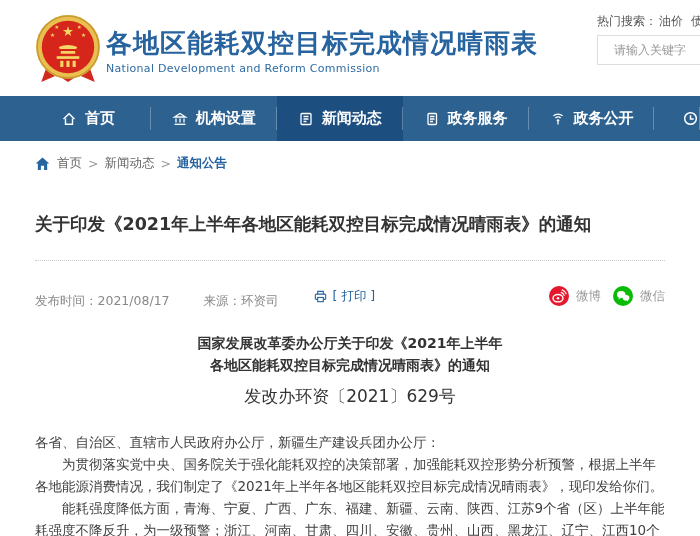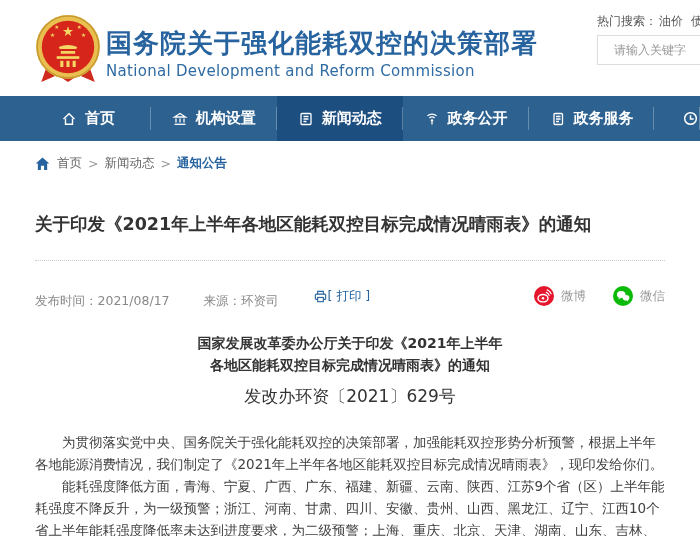--- a/index.html
+++ b/index.html
@@ -4,21 +4,21 @@
 <style>
   * { margin:0; padding:0; box-sizing:border-box; }
   html,body { width:700px; height:536px; overflow:hidden; background:#fff;
     font-family:"DejaVu Sans","Liberation Sans",sans-serif; }
 
   
   .header { position:relative; height:96px; background:#fff; }
   .emblem { position:absolute; left:34px; top:13px; width:68px; height:72px; }
   .site-titles { position:absolute; left:106px; top:26px; }
   .site-title-zh { font-size:26px; font-weight:bold; color:#27639e; letter-spacing:1px; white-space:nowrap; }
-  .site-title-en { font-size:15px; color:#2f6ba3; margin-top:1px; white-space:nowrap; letter-spacing:0.3px; }
+  .site-title-en { font-size:11px; color:#2f6ba3; margin-top:1px; white-space:nowrap; letter-spacing:0.3px; }
   .hot-search { position:absolute; left:597px; top:13px; font-size:12px; color:#555; white-space:nowrap; }
   .hot-search a { color:#555; text-decoration:none; margin-left:8px;font-family:Liberation Serif, serif; }
   .hot-search a:first-of-type { margin-left:2px; }
   .search-box { position:absolute; left:597px; top:35px; width:118px; height:30px;
     border:1px solid #ddd; background:#fff; }
   .search-box input { border:0; outline:none; width:100%; height:100%; padding-left:16px;
     font-size:12px; color:#333; font-family:inherit; }
   .search-box input::placeholder { color:#999; }
 
   
@@ -39,22 +39,22 @@
   .breadcrumb .sep { margin:0 6px; color:#999; }
   .breadcrumb .crumb { color:#666; text-decoration:none; }
   .breadcrumb .crumb.current { color:#27639e; font-weight:bold; }
 
   .article-title { margin-top:40px; font-size:17.5px; font-weight:bold; color:#333; }
 
   .dotted-divider { margin-top:24px; border-top:1px dotted #ccc; height:0; }
 
   .meta-row { margin-top:21px; display:flex; align-items:center; font-size:12.5px; color:#888; }
   .meta-item { margin-right:34px; white-space:nowrap;margin-top:11px; }
-  .print-btn { display:inline-flex; align-items:center; color:#27639e; cursor:pointer; margin-right:0; }
-  .share { margin-left:auto; display:flex; align-items:center; gap:27px; }
+  .print-btn { display:inline-flex; align-items:center; gap:5px; color:#27639e; cursor:pointer; margin-right:0; }
+  .share { margin-left:auto; display:flex; align-items:center; gap:12px; }
   .share-item { display:inline-flex; align-items:center; gap:7px; color:#999; cursor:pointer; }
 
   .doc-head { margin-top:22px; text-align:center; font-size:14px; font-weight:bold;
     color:#333; line-height:22px; }
   .doc-number { margin-top:9px; text-align:center; font-size:17px; color:#333; }
 
   .doc-body { margin-top:23px; font-size:13.5px; color:#404040; line-height:22px; }
   .doc-body p.indent { text-indent:2em; }
 </style>
 </head>
@@ -75,21 +75,21 @@
     <text x="48" y="23" font-size="5.5" fill="#f4d764" text-anchor="middle">★</text>
     <path d="M24 33 Q33 29 42 33 L41 35 L25 35 Z" fill="#f4d764"></path>
     <rect x="26" y="37" width="14" height="2.6" fill="#f4d764"></rect>
     <rect x="22" y="42" width="22" height="2.6" fill="#f4d764"></rect>
     <rect x="25.5" y="46.5" width="3" height="6" fill="#f4d764"></rect>
     <rect x="31.5" y="46.5" width="3" height="6" fill="#f4d764"></rect>
     <rect x="37.5" y="46.5" width="3" height="6" fill="#f4d764"></rect>
   </svg>
 
   <div class="site-titles">
-    <div class="site-title-zh">国务院关于强化能耗双控的决策部署</div>
+    <div class="site-title-zh">各地区能耗双控目标完成情况晴雨表</div>
     <div class="site-title-en">National Development and Reform Commission</div>
   </div>
 
   <div class="hot-search">
     <span>热门搜索：</span><a href="#">油价</a><a href="#">债券</a>
   </div>
 
   <div class="search-box">
     <input type="text" placeholder="请输入关键字" style="">
   </div>
@@ -110,36 +110,36 @@
         <path d="M2.5 13.3 H13.5"></path>
     </svg>
     <span class="nav-label">机构设置</span>
   </div>
   <div class="nav-item active">
     <svg width="16" height="16" viewBox="0 0 16 16" fill="none" stroke="#fff" stroke-width="1.3">
       <rect x="3" y="2.5" width="10" height="11" rx="1"></rect>
         <path d="M5.5 5.5 H10.5 M5.5 8 H10.5 M5.5 10.5 H8.5"></path>
     </svg>
     <span class="nav-label">新闻动态</span>
+  </div>
+  <div class="nav-item">
+    <svg width="16" height="16" viewBox="0 0 16 16" fill="none" stroke="#fff" stroke-width="1.3">
+      <rect x="4" y="2.5" width="8.5" height="11" rx="1"></rect>
+        <path d="M6 5.5 H10.5 M6 8 H10.5 M6 10.5 H9"></path>
+    </svg>
+    <span class="nav-label">政务服务</span>
   </div>
   <div class="nav-item">
     <svg width="16" height="16" viewBox="0 0 16 16" fill="none" stroke="#fff" stroke-width="1.3">
       <circle cx="8" cy="9.5" r="1.3" fill="#fff" stroke="none"></circle>
       <path d="M5.4 7 a3.7 3.7 0 0 1 5.2 0"></path>
         <path d="M3.4 4.9 a6.6 6.6 0 0 1 9.2 0"></path>
         <path d="M8 10.8 V13.5"></path>
     </svg>
     <span class="nav-label">政务公开</span>
-  </div>
-  <div class="nav-item">
-    <svg width="16" height="16" viewBox="0 0 16 16" fill="none" stroke="#fff" stroke-width="1.3">
-      <rect x="4" y="2.5" width="8.5" height="11" rx="1"></rect>
-        <path d="M6 5.5 H10.5 M6 8 H10.5 M6 10.5 H9"></path>
-    </svg>
-    <span class="nav-label">政务服务</span>
   </div>
   <div class="nav-item partial">
     <svg width="17" height="17" viewBox="0 0 16 16" fill="none" stroke="#fff" stroke-width="1.4">
       <circle cx="8" cy="8" r="5.5"></circle>
         <path d="M8 5 V8.5 H11"></path>
     </svg>
   </div>
 </div>
 
 <div class="main">
@@ -196,17 +196,18 @@
   </div>
 
   <div class="doc-head">
     <div>国家发展改革委办公厅关于印发《2021年上半年</div>
     <div>各地区能耗双控目标完成情况晴雨表》的通知</div>
   </div>
 
   <div class="doc-number">发改办环资〔2021〕629号</div>
 
   <div class="doc-body">
+    <p>各省、自治区、直辖市人民政府办公厅，新疆生产建设兵团办公厅：</p>
     <p class="indent">为贯彻落实党中央、国务院关于强化能耗双控的决策部署，加强能耗双控形势分析预警，根据上半年各地能源消费情况，我们制定了《2021年上半年各地区能耗双控目标完成情况晴雨表》，现印发给你们。</p>
     <p class="indent">能耗强度降低方面，青海、宁夏、广西、广东、福建、新疆、云南、陕西、江苏9个省（区）上半年能耗强度不降反升，为一级预警；浙江、河南、甘肃、四川、安徽、贵州、山西、黑龙江、辽宁、江西10个省上半年能耗强度降低率未达到进度要求，为二级预警；上海、重庆、北京、天津、湖南、山东、吉林、海南、湖北、河北、内蒙古11个省（区、市）为三级预警。</p>
   </div>
 
 </div>
 
 </body></html>

